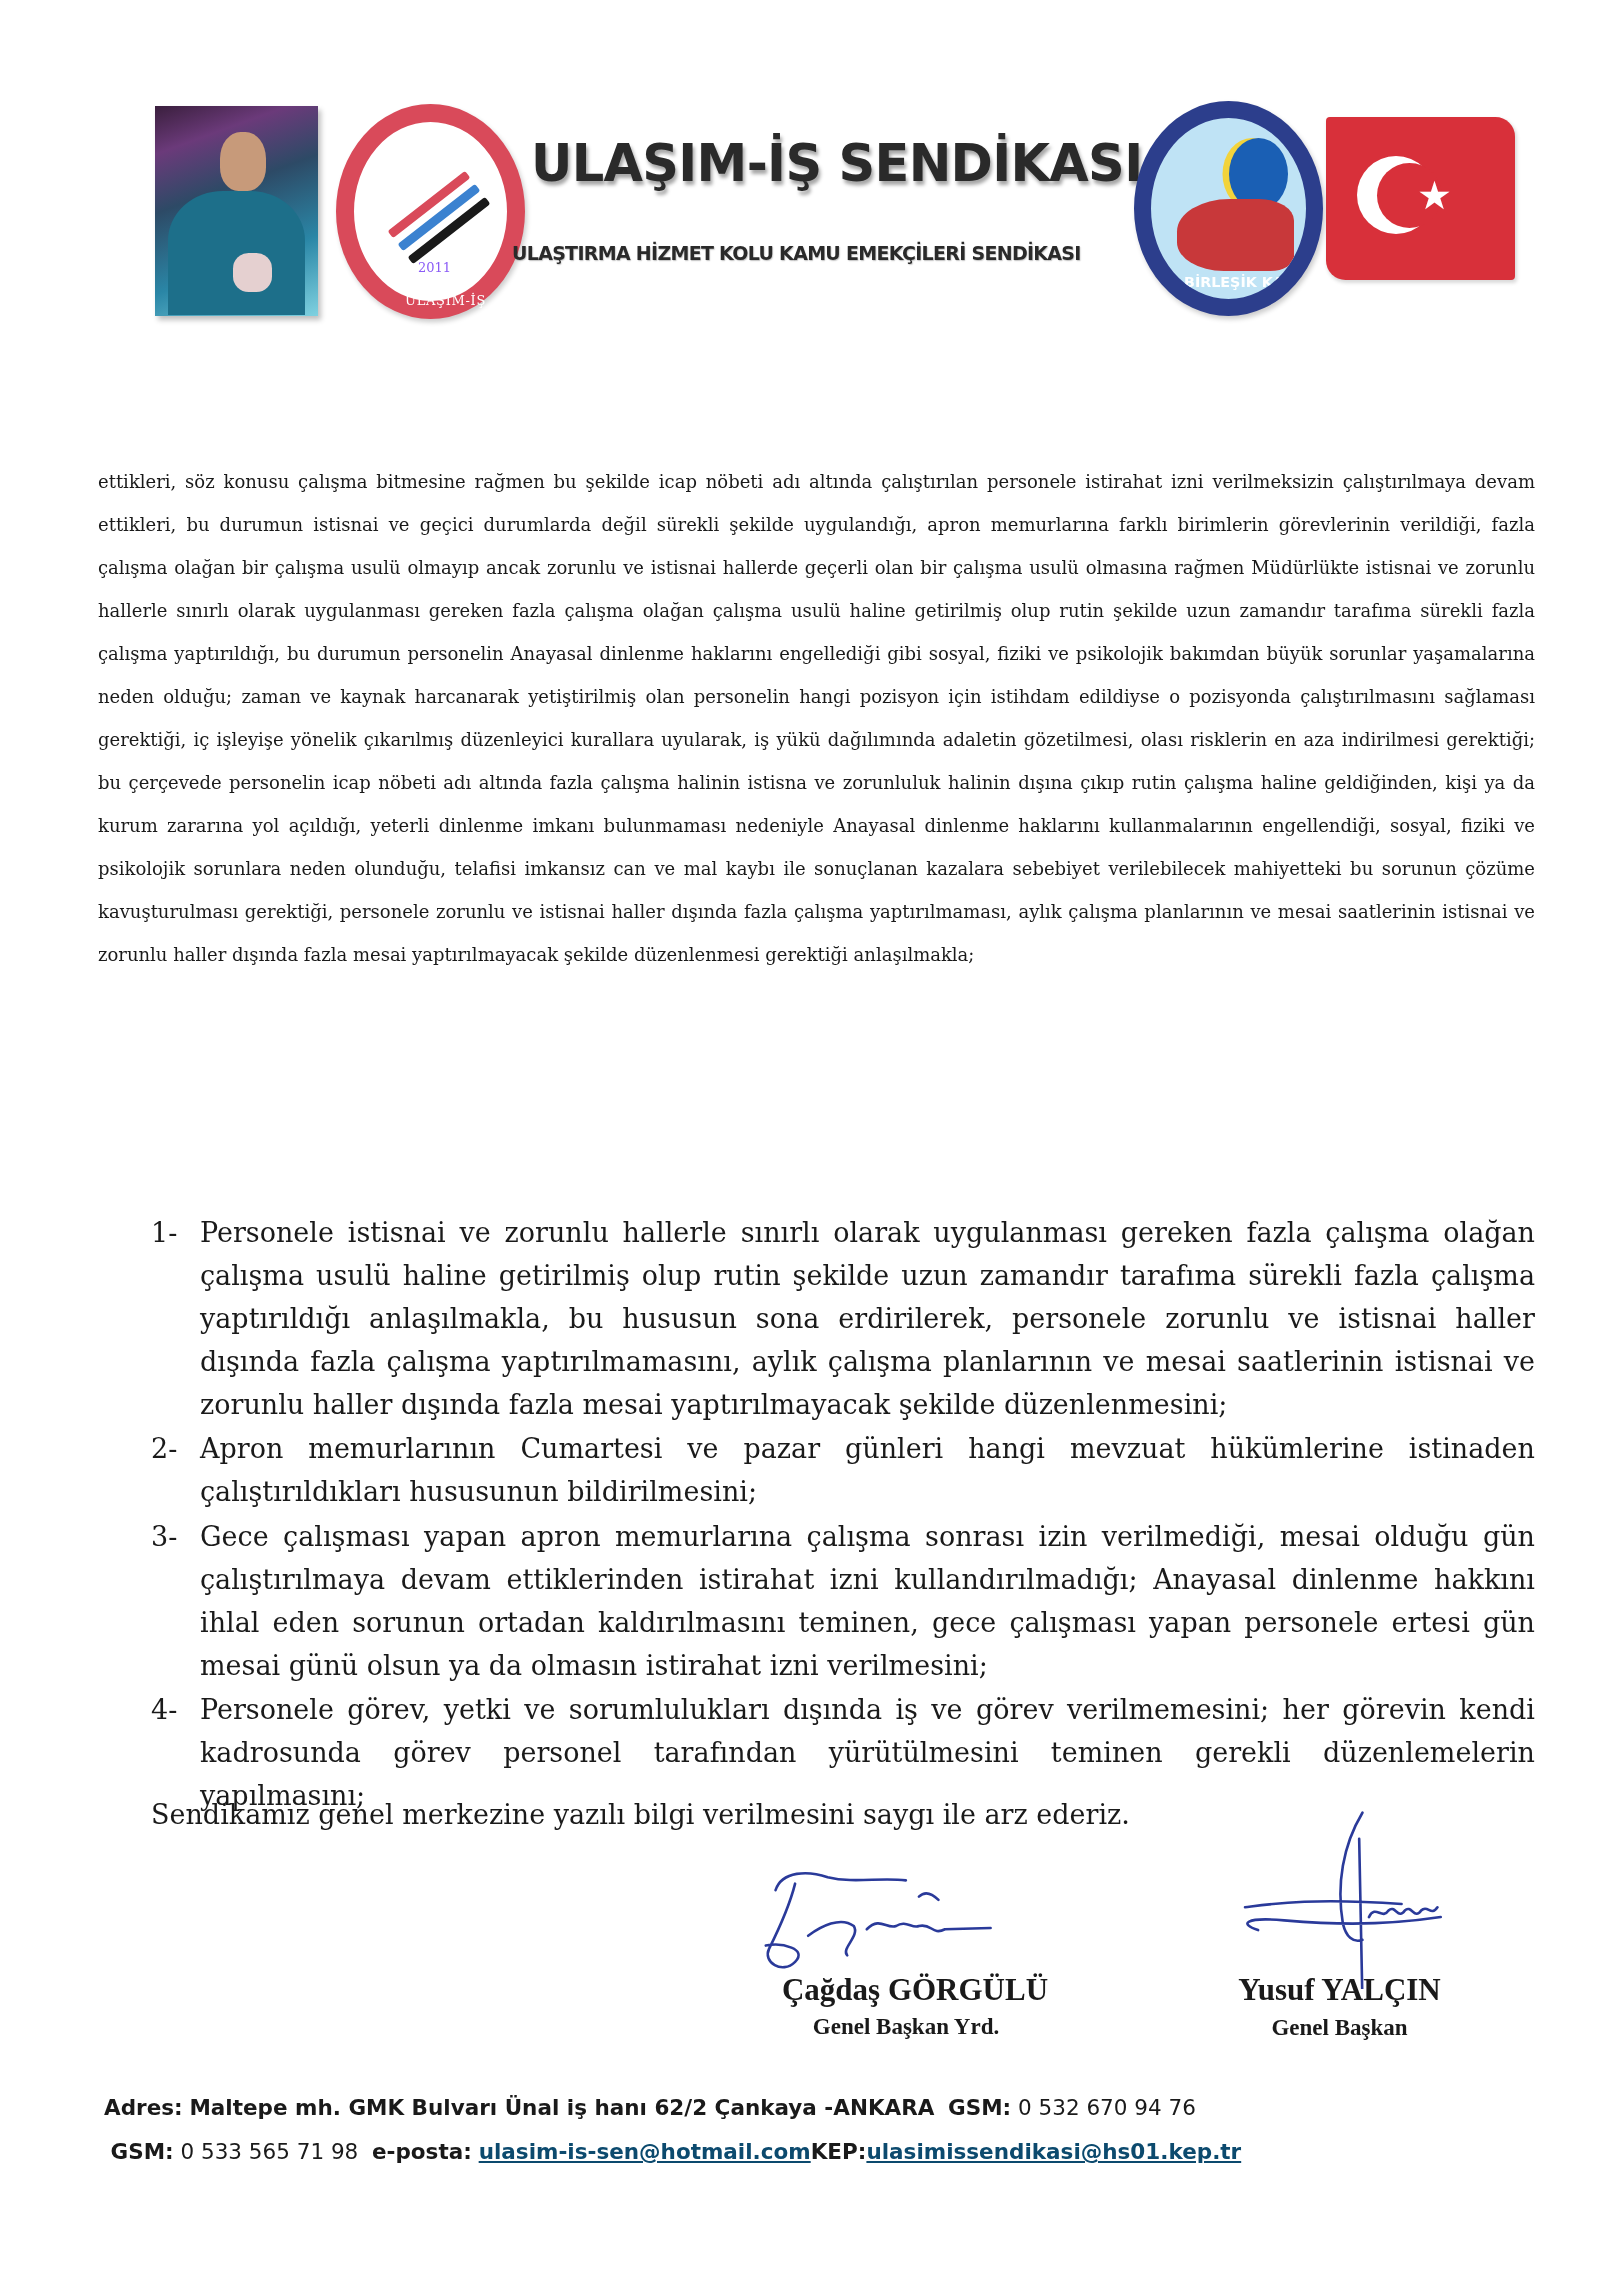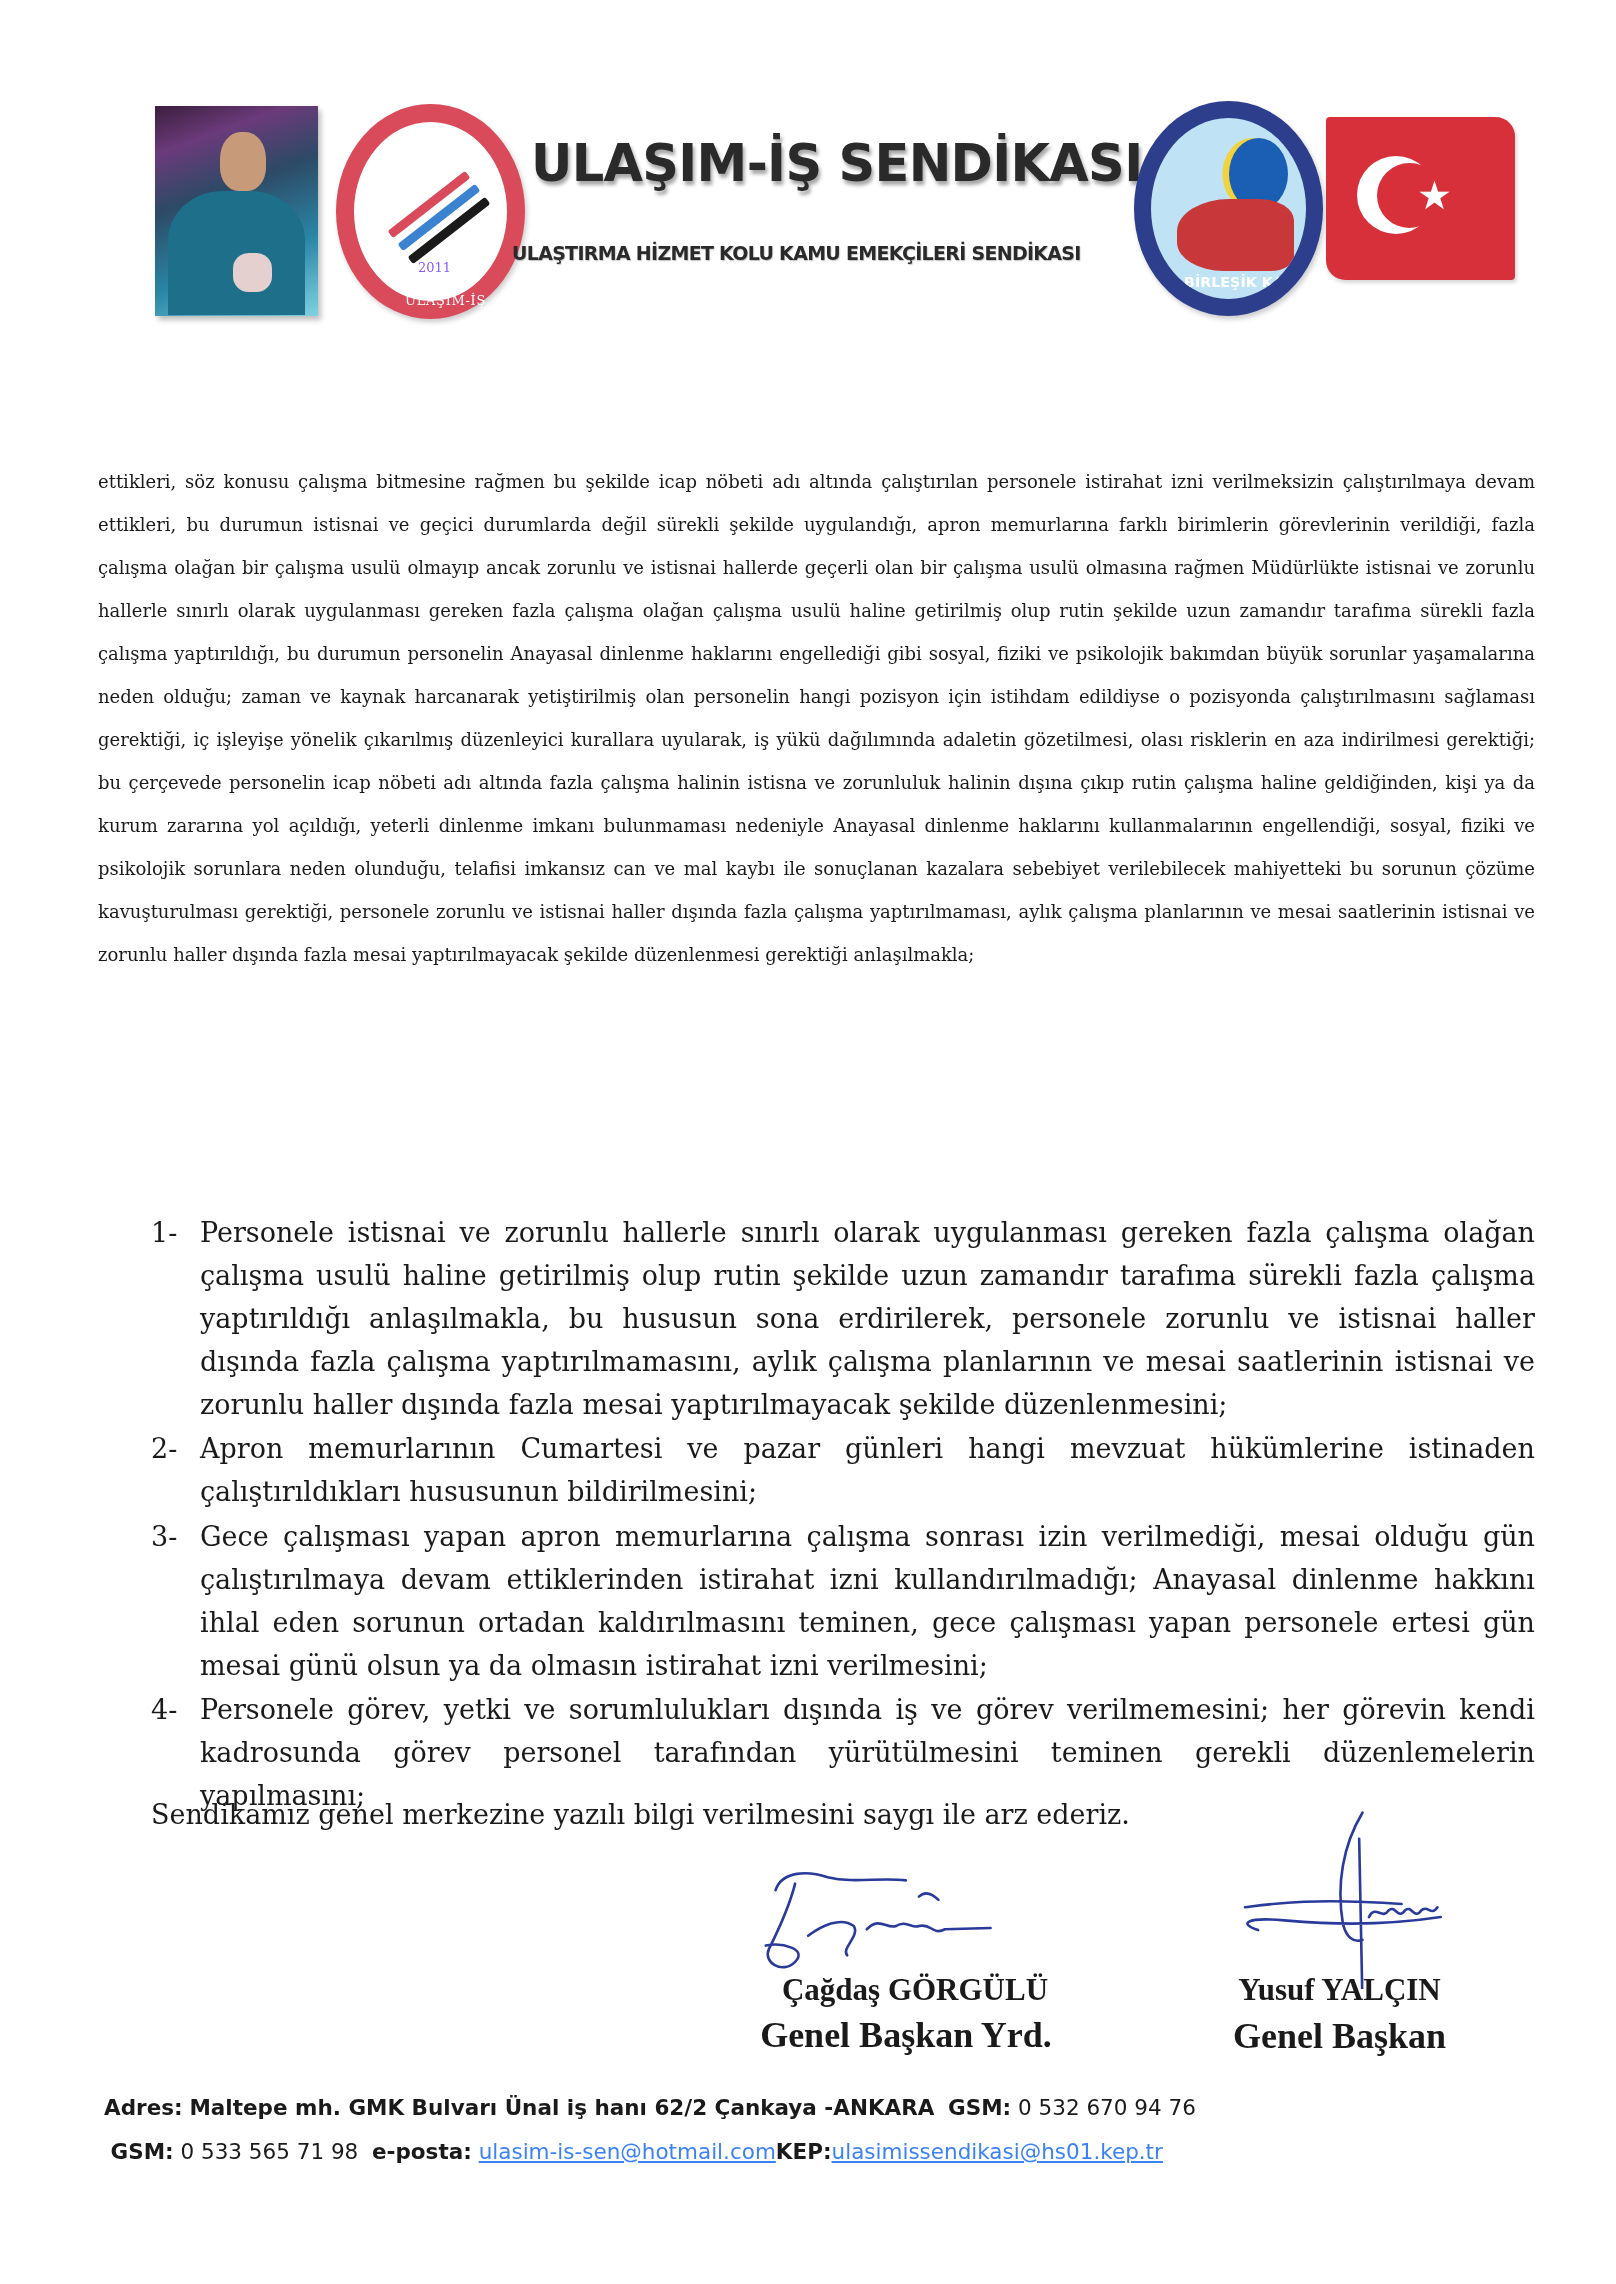--- a/index.html
+++ b/index.html
@@ -36,26 +36,26 @@
   .list li { display: flex; margin: 0 0 1.3px 0; }
   .list .num { width: 49px; flex: 0 0 49px; }
   .list .txt { flex: 1; text-align: justify; text-align-last: left; }
 
   .closing { left: 151px; top: 1793px; font-size: 27px; line-height: 43px; white-space: nowrap; }
 
   
   .sig { position: absolute; }
   .sig svg { position: absolute; }
   .sig-name { font-family: "Liberation Serif", serif; font-weight: bold; font-size: 31px; white-space: nowrap; text-align: center; }
-  .sig-title { font-family: "Liberation Serif", serif; font-weight: bold; font-size: 36px; white-space: nowrap; text-align: center; }
+  .sig-title { font-family: "Liberation Serif", serif; font-weight: bold; font-size: 23px; white-space: nowrap; text-align: center; }
 
   
   .footer { left: 104px; top: 2086px; font-family: "DejaVu Sans", sans-serif; font-size: 21.5px; line-height: 44px; color: #1a1a1a; white-space: nowrap; }
   .footer .lbl { font-weight: bold; }
-  .footer a { color: #3b82f6; text-decoration: underline; }
+  .footer a { color: #0c4a6e; text-decoration: underline; font-weight: bold; }
 </style>
 </head>
 <body>
 
 <div class="abs portrait">
   <div class="coat"></div>
   <div class="face"></div>
   <div class="hands"></div>
 </div>
 

